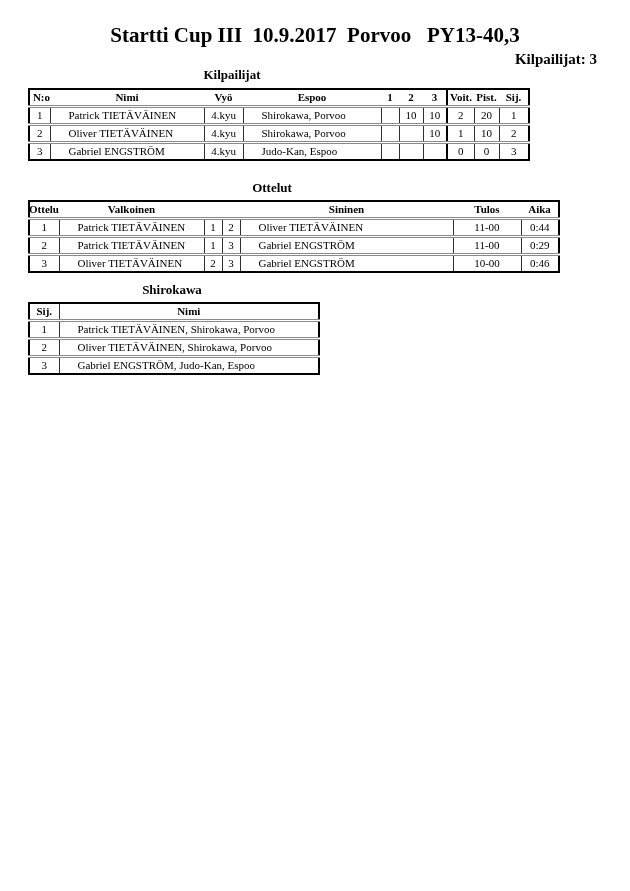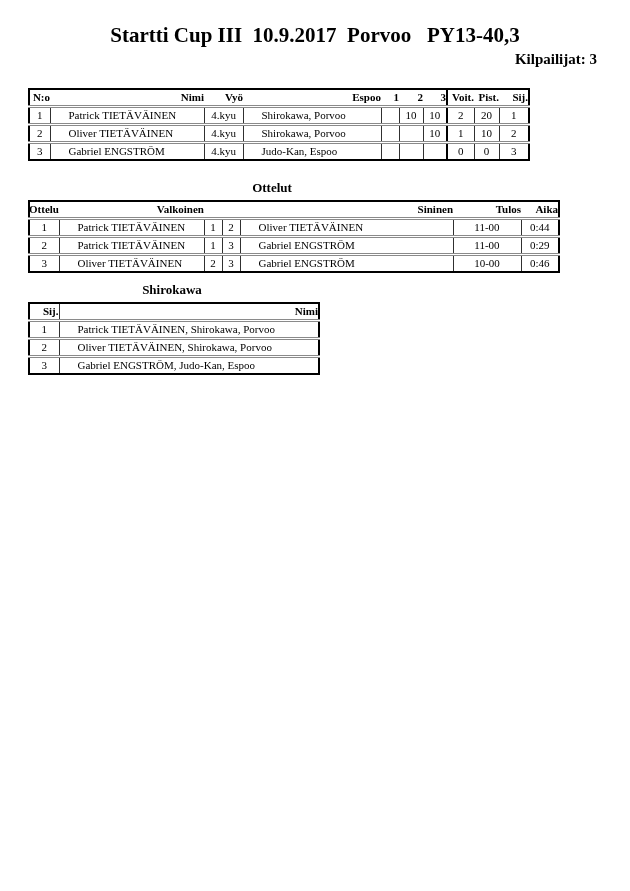--- a/index.html
+++ b/index.html
@@ -23,21 +23,21 @@
   .h-tulokset    { top:282px; left:72px;  }
 
   table {
     position:absolute; border-collapse:collapse; table-layout:fixed;
     background:#fff; font-size:11px; border:2px solid #000;
   }
   td, th {
     padding:0; height:15px; line-height:15px; overflow:hidden;
     white-space:nowrap; font-size:11px;
   }
-  th { font-weight:bold; text-align:right; }
+  th { font-weight:bold; text-align:center; }
   tbody td { border-top:3px double #8a8a8a; border-left:1px solid #303030; }
   tbody td:first-child { border-left:none; }
   thead th { border-left:none; }
   .thick { border-left:2px solid #000 !important; }
   .hdiv  { border-left:1px solid #303030 !important; }
   .c { text-align:center; }
   .l { text-align:left; padding-left:18px; }
   .clip { text-align:right; text-indent:-3px; }
 
   .t-kilpailijat { left:28px; top:88px;  width:502px; }
@@ -45,20 +45,21 @@
   .t-tulokset    { left:28px; top:302px; width:292px; }
 </style>
 </head>
 <body>
 
 <div class="page">
 
   <div class="title">Startti Cup III  10.9.2017  Porvoo   PY13-40,3</div>
   <div class="count-label">Kilpailijat: 3</div>
 
+  <div class="sec-heading h-kilpailijat">Kilpailijat</div>
   <table class="t-kilpailijat">
     <colgroup>
       <col style="width:21px">
         <col style="width:154px">
         <col style="width:39px">
         <col style="width:138px">
       <col style="width:18px">
         <col style="width:24px">
         <col style="width:24px">
       <col style="width:27px">

